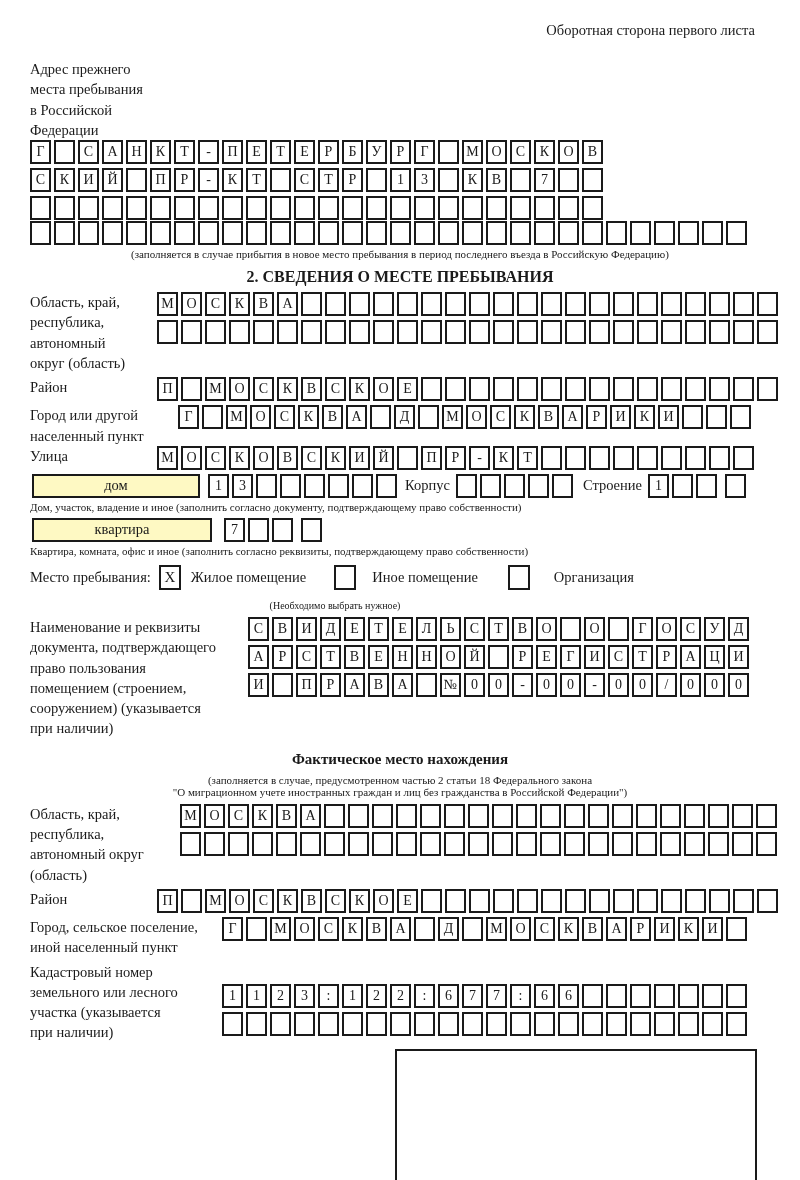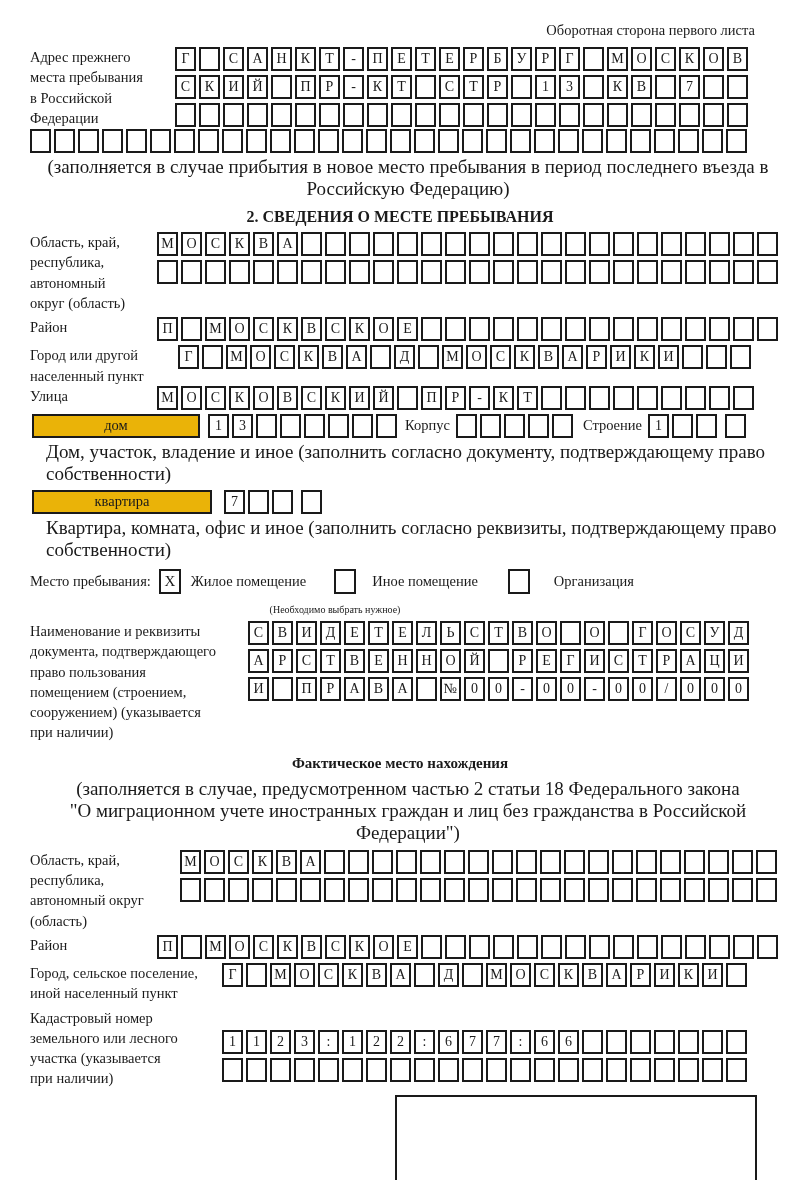--- a/index.html
+++ b/index.html
@@ -13,22 +13,22 @@
   .w150{width:150px}.w192{width:192px}
   .gridcol{flex:0 0 auto;}
   .cells{display:flex;gap:3px;margin-bottom:4px;}
   .cells:last-child{margin-bottom:0;}
   .cell{width:21px;height:24px;border:2px solid #1a1a1a;box-sizing:border-box;
         display:inline-flex;align-items:center;justify-content:center;
         font-size:14px;line-height:1;background:#fff;}
   .inline-cells{display:inline-flex;gap:3px;vertical-align:middle;}
   .widebox{border:2px solid #1a1a1a;height:24px;box-sizing:border-box;
            display:inline-flex;align-items:center;justify-content:center;
-           font-size:14.5px;background:#eab308;}
-  .note{font-size:19px;text-align:center;margin-top:3px;white-space:pre-line;margin-left:16px;}
+           font-size:14.5px;background:#fef9c3;}
+  .note{font-size:11px;text-align:center;margin-top:3px;white-space:pre-line;}
   .h2{font-size:16px;font-weight:bold;text-align:center;margin-top:8px;}
   .h3{font-size:15px;font-weight:bold;text-align:center;margin-top:12px;}
   .ilabel{font-size:14.5px;}
   .chk{width:22px;height:25px;border:2px solid #1a1a1a;box-sizing:border-box;
        display:inline-flex;align-items:center;justify-content:center;
        font-size:15px;vertical-align:middle;background:#fff;}
   .stayrow{padding-left:30px;margin-top:8px;display:flex;align-items:center;}
   .staynote{font-size:10px;margin-left:185px;width:300px;text-align:center;margin-top:10px;}
   .stampbox{width:362px;height:176px;border:2px solid #1a1a1a;box-sizing:border-box;
             margin-left:395px;margin-top:6px;background:#fff;}
@@ -37,21 +37,21 @@
   .mt6{margin-top:6px;}
   .gap8{margin-left:8px;}.gap10{margin-left:10px;}
 </style>
 </head>
 <body>
 
 <div class="sheet">
 
   <div class="hdr">Оборотная сторона первого листа</div>
 
-  <div class="frow" style="margin-top:8px;">
+  <div class="frow" style="margin-top:20px;flex-direction:column;">
     <div class="lbl w145">Адрес прежнего
 места пребывания
 в Российской
 Федерации</div>
     <div class="gridcol">
       <div class="cells">
           <span class="cell">Г</span>
           <span class="cell"></span>
           <span class="cell">С</span>
           <span class="cell">А</span>

